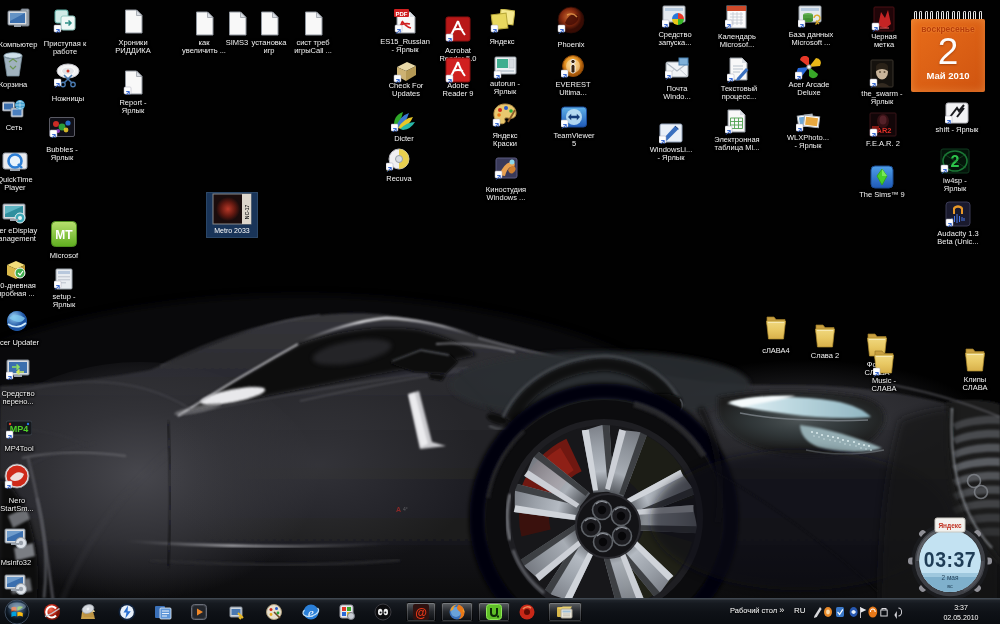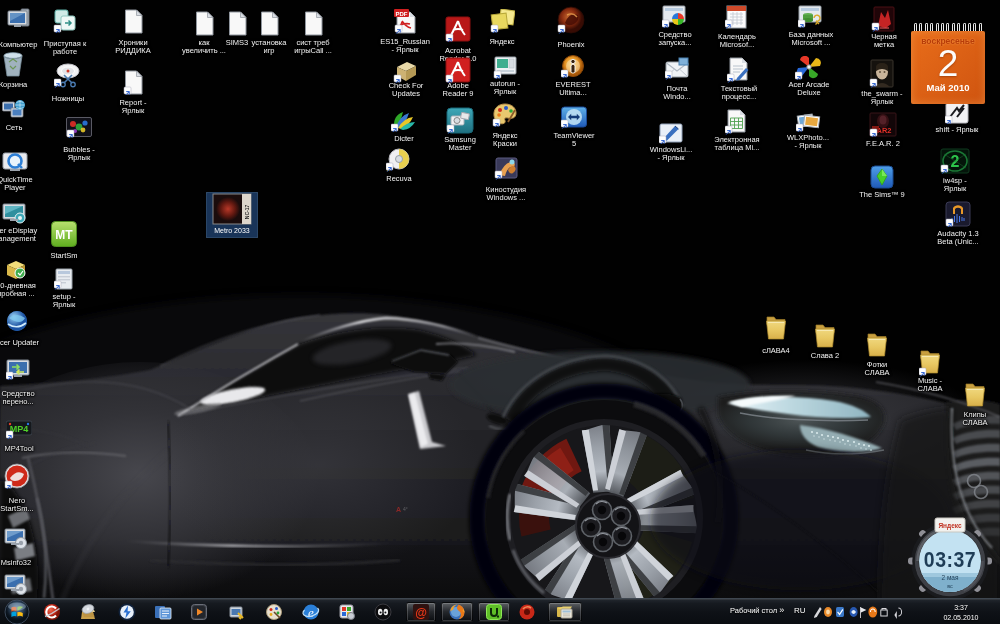--- a/index.html
+++ b/index.html
@@ -1,20 +1,20 @@
 <!DOCTYPE html>
 <html><head><meta charset="utf-8"><style>
 *{margin:0;padding:0;box-sizing:border-box}
 html,body{width:1000px;height:624px;overflow:hidden;background:#000}
 #desk{position:relative;width:1000px;height:624px;background:#010101;font-family:"Liberation Sans",sans-serif}
 #wall{position:absolute;left:0;top:0}
 .ic{position:absolute;text-align:center;z-index:3}
 .ic .g{display:flex;justify-content:center;align-items:flex-start}
 .ic .t{font-size:7.5px;line-height:8px;color:#f2f2f2;text-shadow:0 1px 1px #000,1px 0 2px #000,0 0 3px #000;margin-top:2px;letter-spacing:0}
-#calg{position:absolute;left:911px;top:23px;width:74px;z-index:4}
+#calg{position:absolute;left:911px;top:11px;width:74px;z-index:4}
 #calspiral{height:8px;display:flex;justify-content:space-between;padding:0 3px}
 .sp{width:3px;height:8px;border:1.2px solid #e8e8e8;border-bottom:none;border-radius:2px 2px 0 0;background:transparent}
 #calbody{height:73px;background:linear-gradient(135deg,#e86d1a,#cf5410);border-radius:2px;box-shadow:inset 0 0 8px rgba(255,200,120,0.35);text-align:center;color:#fff}
 #calwd{font-size:8.5px;font-weight:bold;color:#b83c08;padding-top:5px;text-shadow:0 0 2px #f8a050}
 #calday{font-size:37px;line-height:36px;font-weight:normal;color:#fdfdfd;text-shadow:0 1px 2px rgba(120,40,0,0.5)}
 #calmon{font-size:9.5px;font-weight:bold;color:#fff}
 #clkg{position:absolute;left:908px;top:511px;z-index:4}
 #bar{position:absolute;left:0;top:598px;width:1000px;height:26px;z-index:10;background:linear-gradient(180deg,#23282f 0%,#161a20 18%,#0e1116 55%,#0a0d11 100%);border-top:1px solid #3f4750;box-shadow:inset 0 1px 0 rgba(255,255,255,0.08)}
 .tbi{position:absolute;top:3px;height:20px;display:flex;align-items:center;justify-content:center}
 .tbi.box{background:linear-gradient(180deg,rgba(255,255,255,0.30),rgba(255,255,255,0.10) 45%,rgba(0,0,0,0.12));border:1px solid rgba(0,0,0,0.6);border-radius:2.5px;box-shadow:inset 0 0 0 1px rgba(255,255,255,0.18)}
@@ -452,21 +452,21 @@
           <circle cx="9" cy="21.5" r="2.2" fill="none" stroke="#4a7ab0" stroke-width="1.4"></circle>
           <circle cx="19" cy="21.5" r="2.2" fill="none" stroke="#4a7ab0" stroke-width="1.4"></circle>
           <g>
             <rect x="0" y="16" width="7" height="7" rx="1" fill="#fff" stroke="#aab" stroke-width="0.5"></rect>
             <path d="M2.2,20.6 l3,0 l0,3 m0,-3 l-4,4" stroke="#2a5fd0" stroke-width="1" fill="none"></path>
           </g>
         </svg>
       </div>
       <div class="t">Ножницы</div>
     </div>
-    <div class="ic" style="left:50px;top:117px;width:58px">
+    <div class="ic" style="left:33px;top:117px;width:58px">
       <div class="g" style="height:27px">
         <svg width="26" height="21" viewBox="0 0 26 21">
           <rect x="0.5" y="0.5" width="25" height="19" rx="1.5" fill="#101018" stroke="#5a5a64"></rect>
           <circle cx="7" cy="7" r="3" fill="#e03028" opacity="0.9"></circle>
           <circle cx="13" cy="10" r="3.4" fill="#2fae3f" opacity="0.9"></circle>
           <circle cx="19" cy="6" r="2.6" fill="#2a78e0" opacity="0.9"></circle>
           <circle cx="17" cy="13" r="2.4" fill="#e8c828" opacity="0.9"></circle>
           <circle cx="9" cy="14" r="2" fill="#9f3fd0" opacity="0.9"></circle>
           <g>
             <rect x="1" y="13" width="7" height="7" rx="1" fill="#fff" stroke="#aab" stroke-width="0.5"></rect>
@@ -482,21 +482,21 @@
           <defs>
             <linearGradient id="g16mt" x1="0" y1="0" x2="0" y2="1">
               <stop offset="0" stop-color="#b8e06f"></stop>
               <stop offset="1" stop-color="#5fae1f"></stop>
             </linearGradient>
           </defs>
           <rect x="0.5" y="0.5" width="25" height="25" rx="4" fill="url(#g16mt)" stroke="#4f8f1f"></rect>
           <text x="13" y="18" font-family="Liberation Sans" font-size="12" font-weight="bold" fill="#fff" text-anchor="middle">MT</text>
         </svg>
       </div>
-      <div class="t">StartSm</div>
+      <div class="t">Microsof</div>
     </div>
     <div class="ic" style="left:35px;top:268px;width:58px">
       <div class="g" style="height:23px">
         <svg width="21" height="23" viewBox="0 0 21 23">
           <rect x="2" y="1" width="16" height="20" rx="1" fill="#e8ecf0" stroke="#98a0a8"></rect>
           <rect x="4" y="3" width="12" height="3" fill="#b8c8dc"></rect>
           <rect x="4" y="8" width="12" height="1.4" fill="#c8ced6"></rect>
           <rect x="4" y="11" width="12" height="1.4" fill="#c8ced6"></rect>
           <rect x="4" y="14" width="8" height="1.4" fill="#c8ced6"></rect>
           <g>
@@ -665,41 +665,20 @@
           <rect x="1" y="1" width="24" height="24" rx="2" fill="#d01f1f" stroke="#8f1010"></rect>
           <path d="M13,5 q-4,9 -7,14 m7,-14 q3,9 7,14 m-12,-5 q5,-2 10,0" stroke="#fff" stroke-width="2" fill="none"></path>
           <g>
             <rect x="1" y="18" width="7" height="7" rx="1" fill="#fff" stroke="#aab" stroke-width="0.5"></rect>
             <path d="M3.2,22.6 l3,0 l0,3 m0,-3 l-4,4" stroke="#2a5fd0" stroke-width="1" fill="none"></path>
           </g>
         </svg>
       </div>
       <div class="t">Adobe<br>Reader 9</div>
     </div>
-    <div class="ic" style="left:431px;top:107px;width:58px">
-      <div class="g" style="height:27px">
-        <svg width="28" height="27" viewBox="0 0 28 27">
-          <defs>
-            <linearGradient id="g32sg" x1="0" y1="0" x2="0" y2="1">
-              <stop offset="0" stop-color="#3fa8b8"></stop>
-              <stop offset="1" stop-color="#1f7080"></stop>
-            </linearGradient>
-          </defs>
-          <rect x="1" y="1" width="26" height="25" rx="4" fill="url(#g32sg)" stroke="#186878"></rect>
-          <rect x="5" y="9" width="13" height="9" rx="1.5" fill="#f0f0f2" stroke="#a8b0b8"></rect>
-          <circle cx="11" cy="13.5" r="3" fill="#d8dde2" stroke="#888"></circle>
-          <rect x="15" y="6" width="8" height="6" rx="1" fill="#e8e8ea" stroke="#a8a8b0" transform="rotate(12 19 9)"></rect>
-          <g>
-            <rect x="1" y="18" width="7" height="7" rx="1" fill="#fff" stroke="#aab" stroke-width="0.5"></rect>
-            <path d="M3.2,22.6 l3,0 l0,3 m0,-3 l-4,4" stroke="#2a5fd0" stroke-width="1" fill="none"></path>
-          </g>
-        </svg>
-      </div>
-      <div class="t">Samsung<br>Master</div>
-    </div>
     <div class="ic" style="left:473px;top:9px;width:58px">
       <div class="g" style="height:27px">
         <svg width="25" height="24" viewBox="0 0 25 24">
           <rect x="10" y="1" width="14" height="14" fill="#f5e98f" stroke="#c8b84a" transform="rotate(8 17 8)"></rect>
           <rect x="2" y="5" width="15" height="15" fill="#e8d85f" stroke="#b8a83a" transform="rotate(-7 9 12)"></rect>
           <g>
             <rect x="1" y="16" width="7" height="7" rx="1" fill="#fff" stroke="#aab" stroke-width="0.5"></rect>
             <path d="M3.2,20.6 l3,0 l0,3 m0,-3 l-4,4" stroke="#2a5fd0" stroke-width="1" fill="none"></path>
           </g>
         </svg>
@@ -1122,42 +1101,42 @@
               <stop offset="1" stop-color="#d8b04a"></stop>
             </linearGradient>
           </defs>
           <path d="M2,5 h7 l2,2.5 h9 v5 H2 z" fill="#c89f3f" stroke="#9a7826" stroke-width="0.7"></path>
           <path d="M1.5,9 h19 l-2,18 h-15 z" fill="url(#g58fold)" stroke="#b08c2f" stroke-width="0.7"></path>
           <path d="M3,10.5 h16" stroke="#f8ecb8" stroke-width="1" opacity="0.9"></path>
         </svg>
       </div>
       <div class="t">Фотки<br>СЛАВА</div>
     </div>
-    <div class="ic" style="left:905px;top:346px;width:50px">
+    <div class="ic" style="left:859px;top:346px;width:50px">
       <div class="g" style="height:29px">
         <svg width="22" height="31" viewBox="0 0 22 31">
           <defs>
             <linearGradient id="g59fold" x1="0" y1="0" x2="0" y2="1">
               <stop offset="0" stop-color="#f0d87f"></stop>
               <stop offset="0.5" stop-color="#e8c863"></stop>
               <stop offset="1" stop-color="#d8b04a"></stop>
             </linearGradient>
           </defs>
           <path d="M2,5 h7 l2,2.5 h9 v5 H2 z" fill="#c89f3f" stroke="#9a7826" stroke-width="0.7"></path>
           <path d="M1.5,9 h19 l-2,18 h-15 z" fill="url(#g59fold)" stroke="#b08c2f" stroke-width="0.7"></path>
           <path d="M3,10.5 h16" stroke="#f8ecb8" stroke-width="1" opacity="0.9"></path>
           <g>
             <rect x="0" y="22" width="7" height="7" rx="1" fill="#fff" stroke="#aab" stroke-width="0.5"></rect>
             <path d="M2.2,26.6 l3,0 l0,3 m0,-3 l-4,4" stroke="#2a5fd0" stroke-width="1" fill="none"></path>
           </g>
         </svg>
       </div>
       <div class="t">Music -<br>СЛАВА</div>
     </div>
-    <div class="ic" style="left:950px;top:379px;width:50px">
+    <div class="ic" style="left:950px;top:344px;width:50px">
       <div class="g" style="height:30px">
         <svg width="22" height="31" viewBox="0 0 22 31">
           <defs>
             <linearGradient id="g60fold" x1="0" y1="0" x2="0" y2="1">
               <stop offset="0" stop-color="#f0d87f"></stop>
               <stop offset="0.5" stop-color="#e8c863"></stop>
               <stop offset="1" stop-color="#d8b04a"></stop>
             </linearGradient>
           </defs>
           <path d="M2,5 h7 l2,2.5 h9 v5 H2 z" fill="#c89f3f" stroke="#9a7826" stroke-width="0.7"></path>

